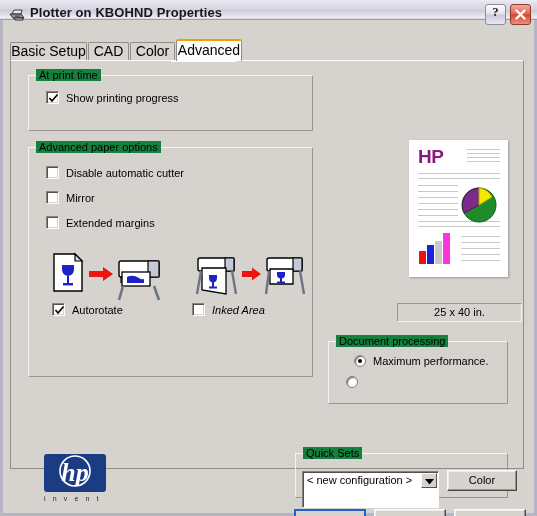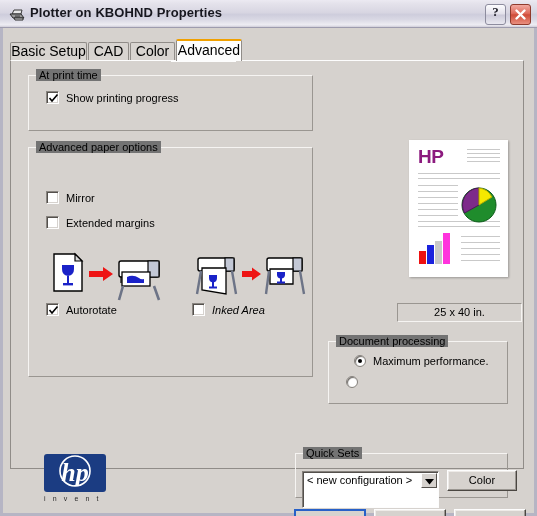--- a/index.html
+++ b/index.html
@@ -29,21 +29,21 @@
     width: 537px; height: 516px;
     box-sizing: border-box;
     border: 3px solid #b6b5c4;
     border-top: none;
     background: #d6d2ce;
   }
   .titlebar {
     position: absolute;
     left: 0; top: 0;
     width: 537px;
-    height: 28px;
+    height: 20px;
     box-sizing: border-box;
     background: linear-gradient(to bottom,
         #eceaf2 0%, #e4e2eb 14%, #d8d6e2 46%, #cecddc 54%,
         #d9d8e4 72%, #eeedf3 92%, #cfcdd8 100%);
     border-bottom: 1px solid #9e9cae;
   }
   .title-icon {
     position: absolute;
     left: 9px; top: 7px;
     width: 17px; height: 16px;
@@ -159,21 +159,21 @@
     left: -1px; top: -1px; right: -1px; bottom: -1px;
     border: 1px solid #f6f4f2;
     border-right-color: #9a9691;
     border-bottom-color: #9a9691;
     pointer-events: none;
   }
   .group-title {
     position: absolute;
     top: -7px; left: 7px;
     padding: 0 3px;
-    background: #737373;
+    background: #15803d;
     font-size: 11px;
     color: #000;
     white-space: nowrap;
     z-index: 3;
   }
 
   
   .cb-row {
     position: absolute;
     display: flex;
@@ -389,20 +389,24 @@
             </svg>
           </span>
           <span class="cb-label">Show printing progress</span>
         </div>
       </div>
 
       <div class="group" style="left:17px; top:86px; width:285px; height:230px;padding-left:28px;">
         <div class="group-inner"></div>
         <span class="group-title">Advanced paper options</span>
 
+        <div class="cb-row" style="left:17px; top:18px;">
+          <span class="cbox"></span>
+          <span class="cb-label">Disable automatic cutter</span>
+        </div>
         <div class="cb-row" style="left:17px; top:43px;">
           <span class="cbox"></span>
           <span class="cb-label">Mirror</span>
         </div>
         <div class="cb-row" style="left:17px; top:68px;">
           <span class="cbox"></span>
           <span class="cb-label">Extended margins</span>
         </div>
 
         <span class="icon-art" style="left:20px; top:102px;">
@@ -441,21 +445,21 @@
             <rect x="75" y="8" width="35" height="13" rx="2" fill="#ffffff" stroke="#000" stroke-width="1.4"></rect>
             <path d="M101 8 L110 8 L110 21 L101 21 Z" fill="#c3c8d6" stroke="#000" stroke-width="1.2"></path>
             <path d="M78 19 L101 19 L101 34 L78 34 Z" fill="#ffffff" stroke="#000" stroke-width="1.3"></path>
             <path d="M85 22 L93 22 L93 25 Q93 28 89 28.6 Q85 28 85 25 Z" fill="#1a22c8"></path>
             <rect x="88" y="28" width="2" height="4" fill="#1a22c8"></rect>
             <rect x="85" y="31.5" width="8" height="2" fill="#1a22c8"></rect>
             <path d="M77 21 L74 44 M108 21 L112 44" stroke="#6d7487" stroke-width="2.4"></path>
           </svg>
         </span>
 
-        <div class="cb-row" style="left:17px; top:155px;">
+        <div class="cb-row" style="left:23px; top:155px;">
           <span class="cbox">
             <svg width="11" height="11" viewBox="0 0 11 11">
               <path d="M1.5 5 L4 8 L9.5 1.5" stroke="#000" stroke-width="1.6" fill="none"></path>
             </svg>
           </span>
           <span class="cb-label">Autorotate</span>
         </div>
         <div class="cb-row" style="left:163px; top:155px;font-style:italic;">
           <span class="cbox"></span>
           <span class="cb-label">Inked Area</span>

